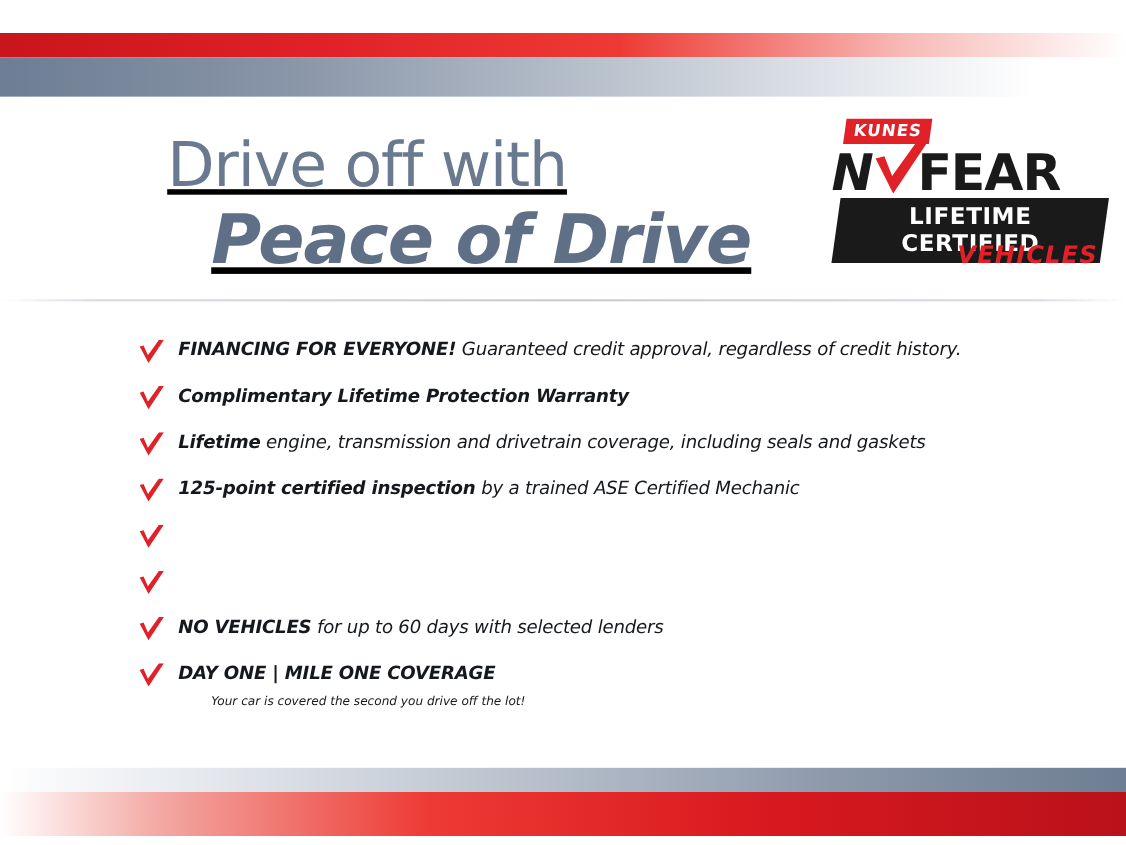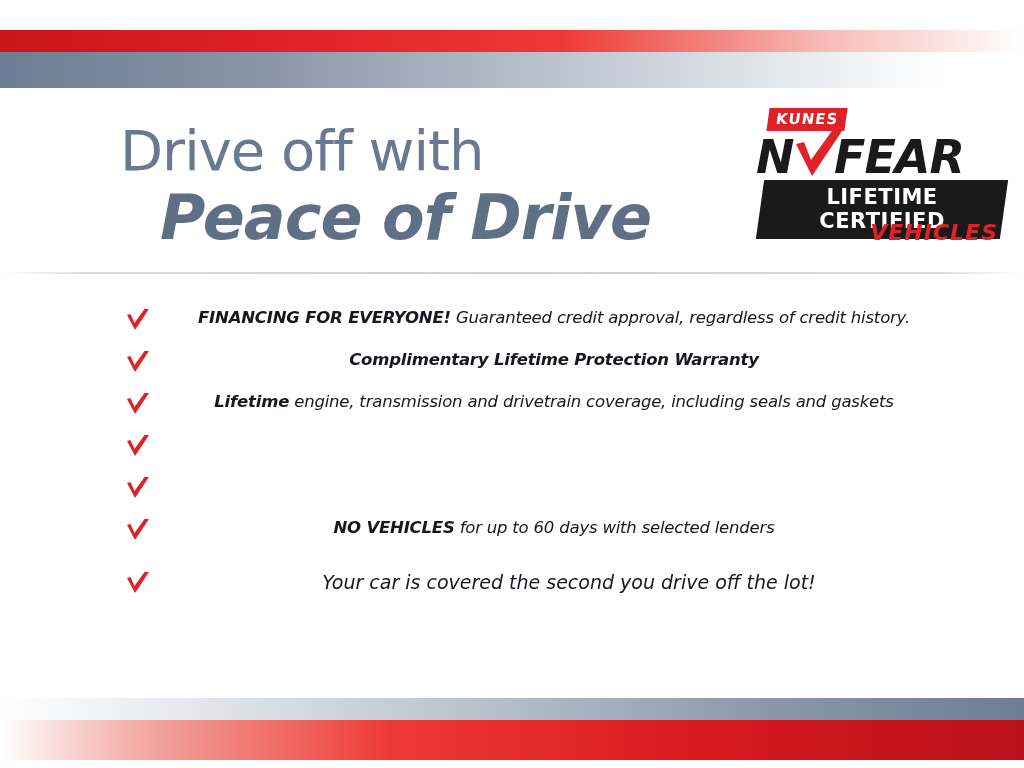--- a/index.html
+++ b/index.html
@@ -70,23 +70,24 @@
     left: 0;
     bottom: 0;
     width: 1024px;
     height: 8px;
     background: #ffffff;
   }
 
   
   .headline {
     position: absolute;
-    left: 120px;
+    left: 152px;
     top: 122px;
     width: 620px;
+    text-decoration: underline;
   }
   .headline .line1 {
     font-family: "DejaVu Sans", sans-serif;
     font-size: 56px;
     font-weight: 400;
     color: #69798f;
     letter-spacing: -1px;
     line-height: 1.02;
   }
   .headline .line2 {
@@ -150,21 +151,20 @@
     letter-spacing: -1px;
   }
   .logo .nofear .txt-fear {
     position: absolute;
     left: 78px;
     top: 0;
     font-family: "DejaVu Sans", sans-serif;
     font-weight: bold;
     font-size: 46px;
     color: #1a1a1a;
-    font-style: italic;
     letter-spacing: -1px;
   }
   .logo .nofear .check-mark {
     position: absolute;
     left: 36px;
     top: -4px;
     width: 56px;
     height: 54px;
   }
   .logo .band {
@@ -201,21 +201,20 @@
     left: 126px;
     top: 308px;
     width: 820px;
   }
   .bullet {
     position: relative;
     display: block;
     min-height: 32px;
     padding-left: 36px;
     margin-bottom: 10px;
-    text-align: center;
   }
   .bullet .tick {
     position: absolute;
     left: 0;
     top: 1px;
     width: 24px;
     height: 22px;
   }
   .bullet .text {
     font-family: "DejaVu Sans", sans-serif;
@@ -223,24 +222,24 @@
     font-style: italic;
     color: #15181c;
     line-height: 1.25;
     letter-spacing: -0.2px;
   }
   .bullet .text b {
     font-weight: bold;
   }
   .bullet .sub {
     display: block;
-    margin-top: 21px;
+    margin-top: 8px;
     margin-left: 30px;
     font-family: "DejaVu Sans", sans-serif;
-    font-size: 19px;
+    font-size: 11px;
     font-style: italic;
     color: #15181c;
   }
 </style>
 </head>
 <body>
 
 <div class="poster">
 
   <div class="top-red"></div>
@@ -291,20 +290,28 @@
     <div class="bullet">
       <span class="tick">
         <svg viewBox="0 0 24 22" width="24" height="22">
             <path d="M1 6 L9 21 L23 0 L18.5 0 L8.5 14 L4.5 5 Z" fill="#e02128"></path>
           </svg>
       </span>
       <span class="text"><b>Lifetime</b><span> engine, transmission and drivetrain coverage, including seals and gaskets</span></span>
     </div>
 
 
+    <div class="bullet">
+      <span class="tick">
+        <svg viewBox="0 0 24 22" width="24" height="22">
+            <path d="M1 6 L9 21 L23 0 L18.5 0 L8.5 14 L4.5 5 Z" fill="#e02128"></path>
+          </svg>
+      </span>
+      <span class="text"><b>125-point certified inspection</b><span> by a trained ASE Certified Mechanic</span></span>
+    </div>
 
     <div class="bullet">
       <span class="tick">
         <svg viewBox="0 0 24 22" width="24" height="22">
             <path d="M1 6 L9 21 L23 0 L18.5 0 L8.5 14 L4.5 5 Z" fill="#e02128"></path>
           </svg>
       </span>
     </div>
 
     <div class="bullet">
@@ -323,20 +330,21 @@
       </span>
       <span class="text"><b>NO VEHICLES</b><span> for up to 60 days with selected lenders</span></span>
     </div>
 
     <div class="bullet">
       <span class="tick">
         <svg viewBox="0 0 24 22" width="24" height="22">
             <path d="M1 6 L9 21 L23 0 L18.5 0 L8.5 14 L4.5 5 Z" fill="#e02128"></path>
           </svg>
       </span>
+      <span class="text"><b>DAY ONE  |  MILE ONE COVERAGE</b><span></span></span>
       <span class="sub">Your car is covered the second you drive off the lot!</span>
     </div>
 
   </div>
 
   <div class="bottom-grey"></div>
   <div class="bottom-red"></div>
   <div class="bottom-white"></div>
 
 </div>

